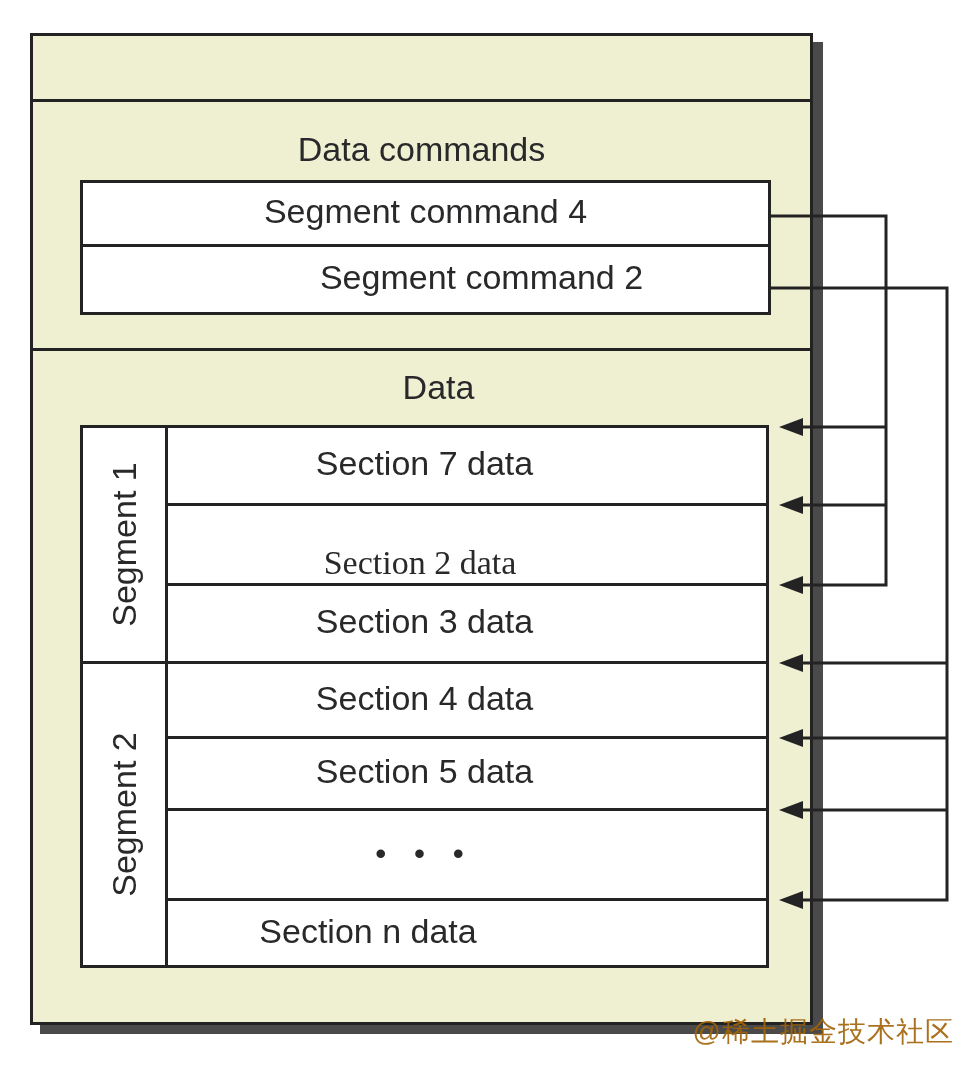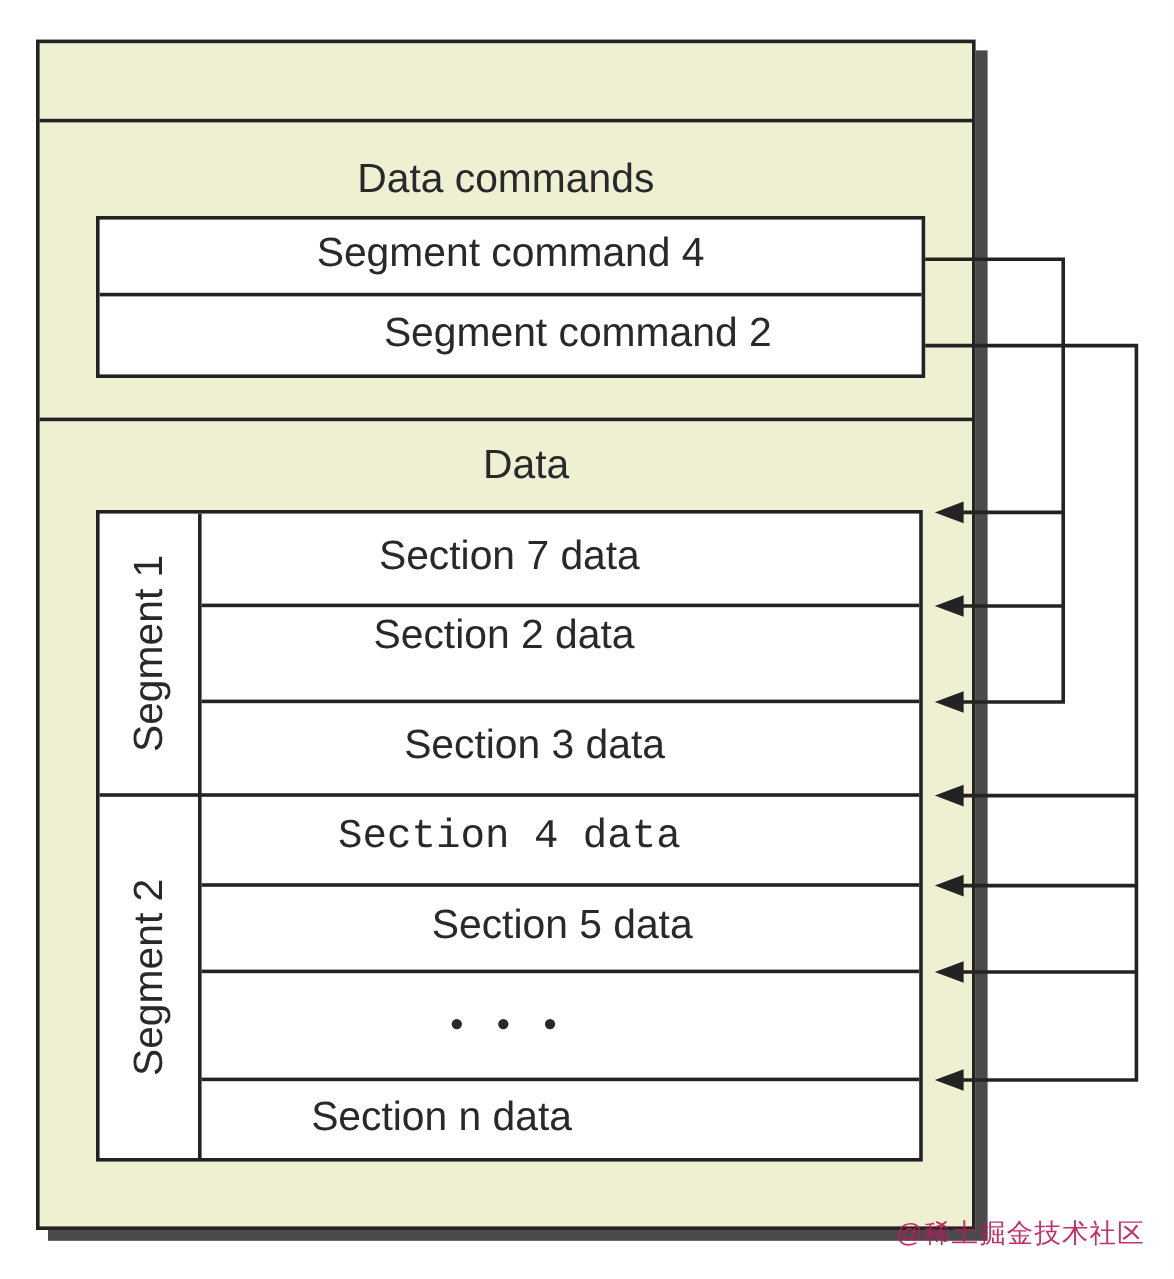--- a/index.html
+++ b/index.html
@@ -23,21 +23,21 @@
   .rot-label{
     display:flex;align-items:center;justify-content:center;
   }
   .rot-label span{
     transform:rotate(-90deg);transform-origin:center;
     font-size:34px;white-space:nowrap;
   }
   .dots{font-weight:bold;letter-spacing:10px;font-size:30px;}
   svg.connectors{left:0;top:0;pointer-events:none;}
   .watermark{
-    right:24px;top:1013px;font-size:22px;color:#be185d;
+    right:24px;top:1013px;font-size:28px;color:#a16207;
     letter-spacing:1px;opacity:0.9;
   }
 </style>
 </head>
 <body>
 
 <div class="scene">
 
   <div class="abs outer-box"></div>
 
@@ -67,24 +67,24 @@
   <div class="abs hline" style="left:168px;top:898px;width:598px;"></div>
 
   <div class="abs rot-label" style="left:83px;top:428px;width:82px;height:233px;">
     <span>Segment 1</span>
   </div>
   <div class="abs rot-label" style="left:83px;top:664px;width:82px;height:301px;">
     <span>Segment 2</span>
   </div>
 
   <div class="abs label" style="left:80px;top:425px;width:689px;height:78px;">Section 7 data</div>
-  <div class="abs label" style="left:80px;top:490px;width:680px;height:80px;">Section 2 data</div>
-  <div class="abs label" style="left:80px;top:583px;width:689px;height:78px;padding-left:21px;">Section 3 data</div>
-  <div class="abs label" style="left:80px;top:661px;width:689px;height:75px;font-family:Liberation Mono, monospace;">Section 4 data</div>
-  <div class="abs label" style="left:80px;top:736px;width:689px;height:72px;margin-left:44px;">Section 5 data</div>
+  <div class="abs label" style="left:80px;top:523px;width:680px;height:80px;font-family:Liberation Serif, serif;">Section 2 data</div>
+  <div class="abs label" style="left:80px;top:583px;width:689px;height:78px;">Section 3 data</div>
+  <div class="abs label" style="left:80px;top:661px;width:689px;height:75px;">Section 4 data</div>
+  <div class="abs label" style="left:80px;top:736px;width:689px;height:72px;">Section 5 data</div>
   <div class="abs label dots" style="left:80px;top:808px;width:689px;height:90px;">• • •</div>
   <div class="abs label" style="left:80px;top:898px;width:576px;height:67px;">Section n data</div>
 
   <svg class="abs connectors" width="978" height="1066" viewBox="0 0 978 1066">
     <g stroke="#232323" stroke-width="3" fill="none">
 
       <path d="M 771 216 H 886 V 585 H 801"></path>
       <path d="M 886 427 H 801"></path>
       <path d="M 886 505 H 801"></path>
 

